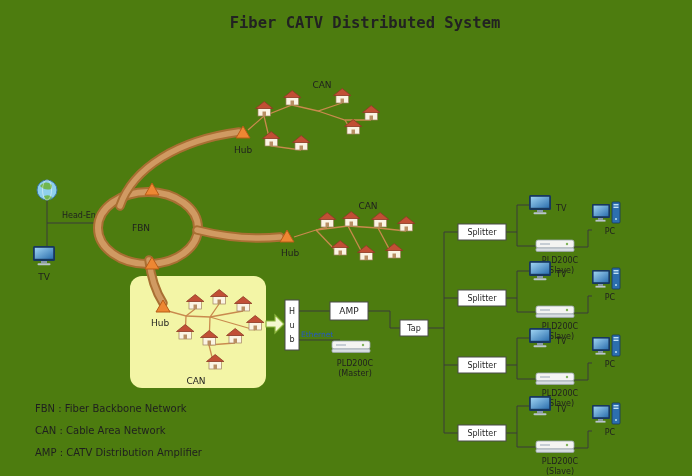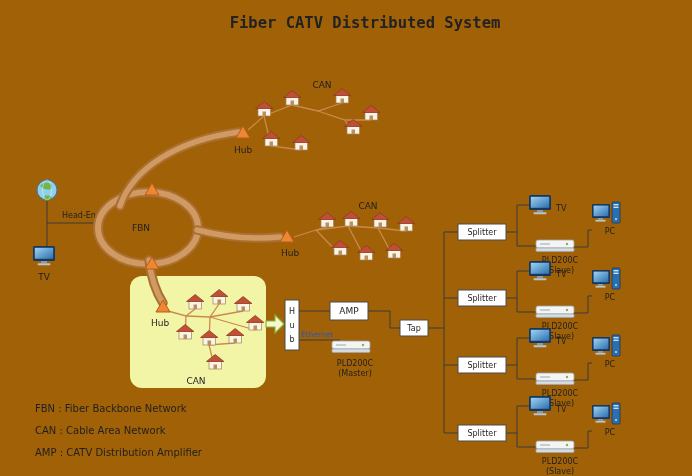--- a/index.html
+++ b/index.html
@@ -1,16 +1,16 @@
 <!DOCTYPE html>
 <html><head>
 <meta charset="utf-8">
 <style>
   html,body{margin:0;padding:0;background:#ffffff;}
-  .stage{position:relative;width:692px;height:476px;background:#a16207;overflow:hidden;}
+  .stage{position:relative;width:692px;height:476px;background:#4d7c0f;overflow:hidden;}
   svg{display:block;}
   text{font-family:"DejaVu Sans",sans-serif;fill:#1f1f1f;}
   .t-title{font-family:"DejaVu Sans Mono",monospace;font-size:15.5px;font-weight:bold;fill:#222;}
   .t-label{font-size:9px;}
   .t-small{font-size:8px;}
   .t-eth{font-size:7.5px;fill:#2457C5;}
   .t-legend{font-size:10px;}
   .wire{stroke:#3a3a3a;stroke-width:1;fill:none;}
   .drop{stroke:#C98A4E;stroke-width:1.3;fill:none;}
   .box{fill:#ffffff;stroke:#4a4a4a;stroke-width:1;}

